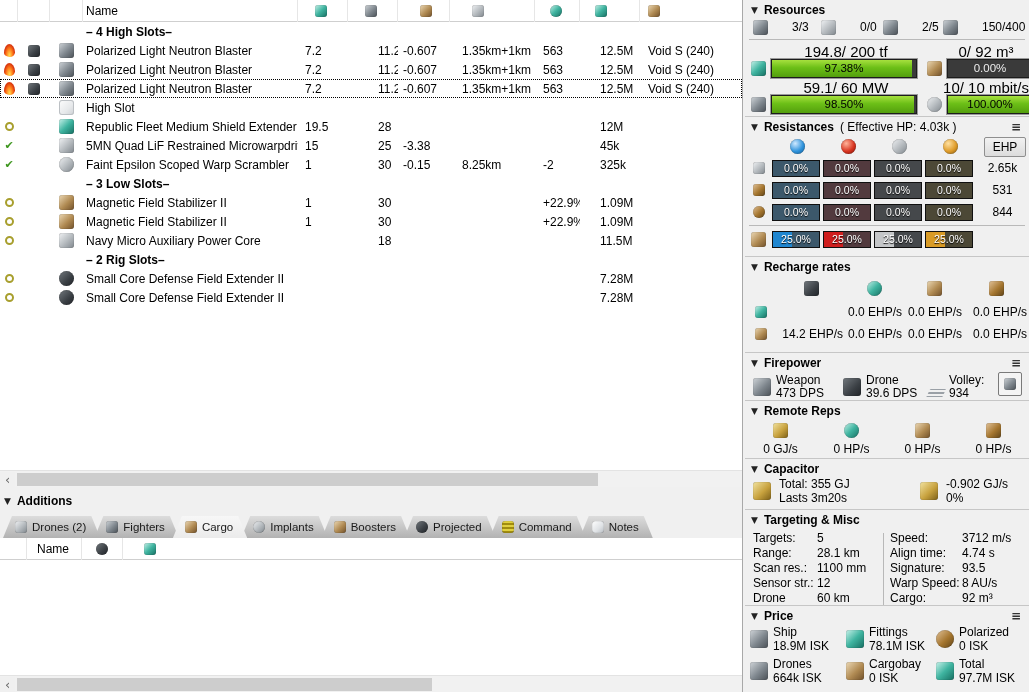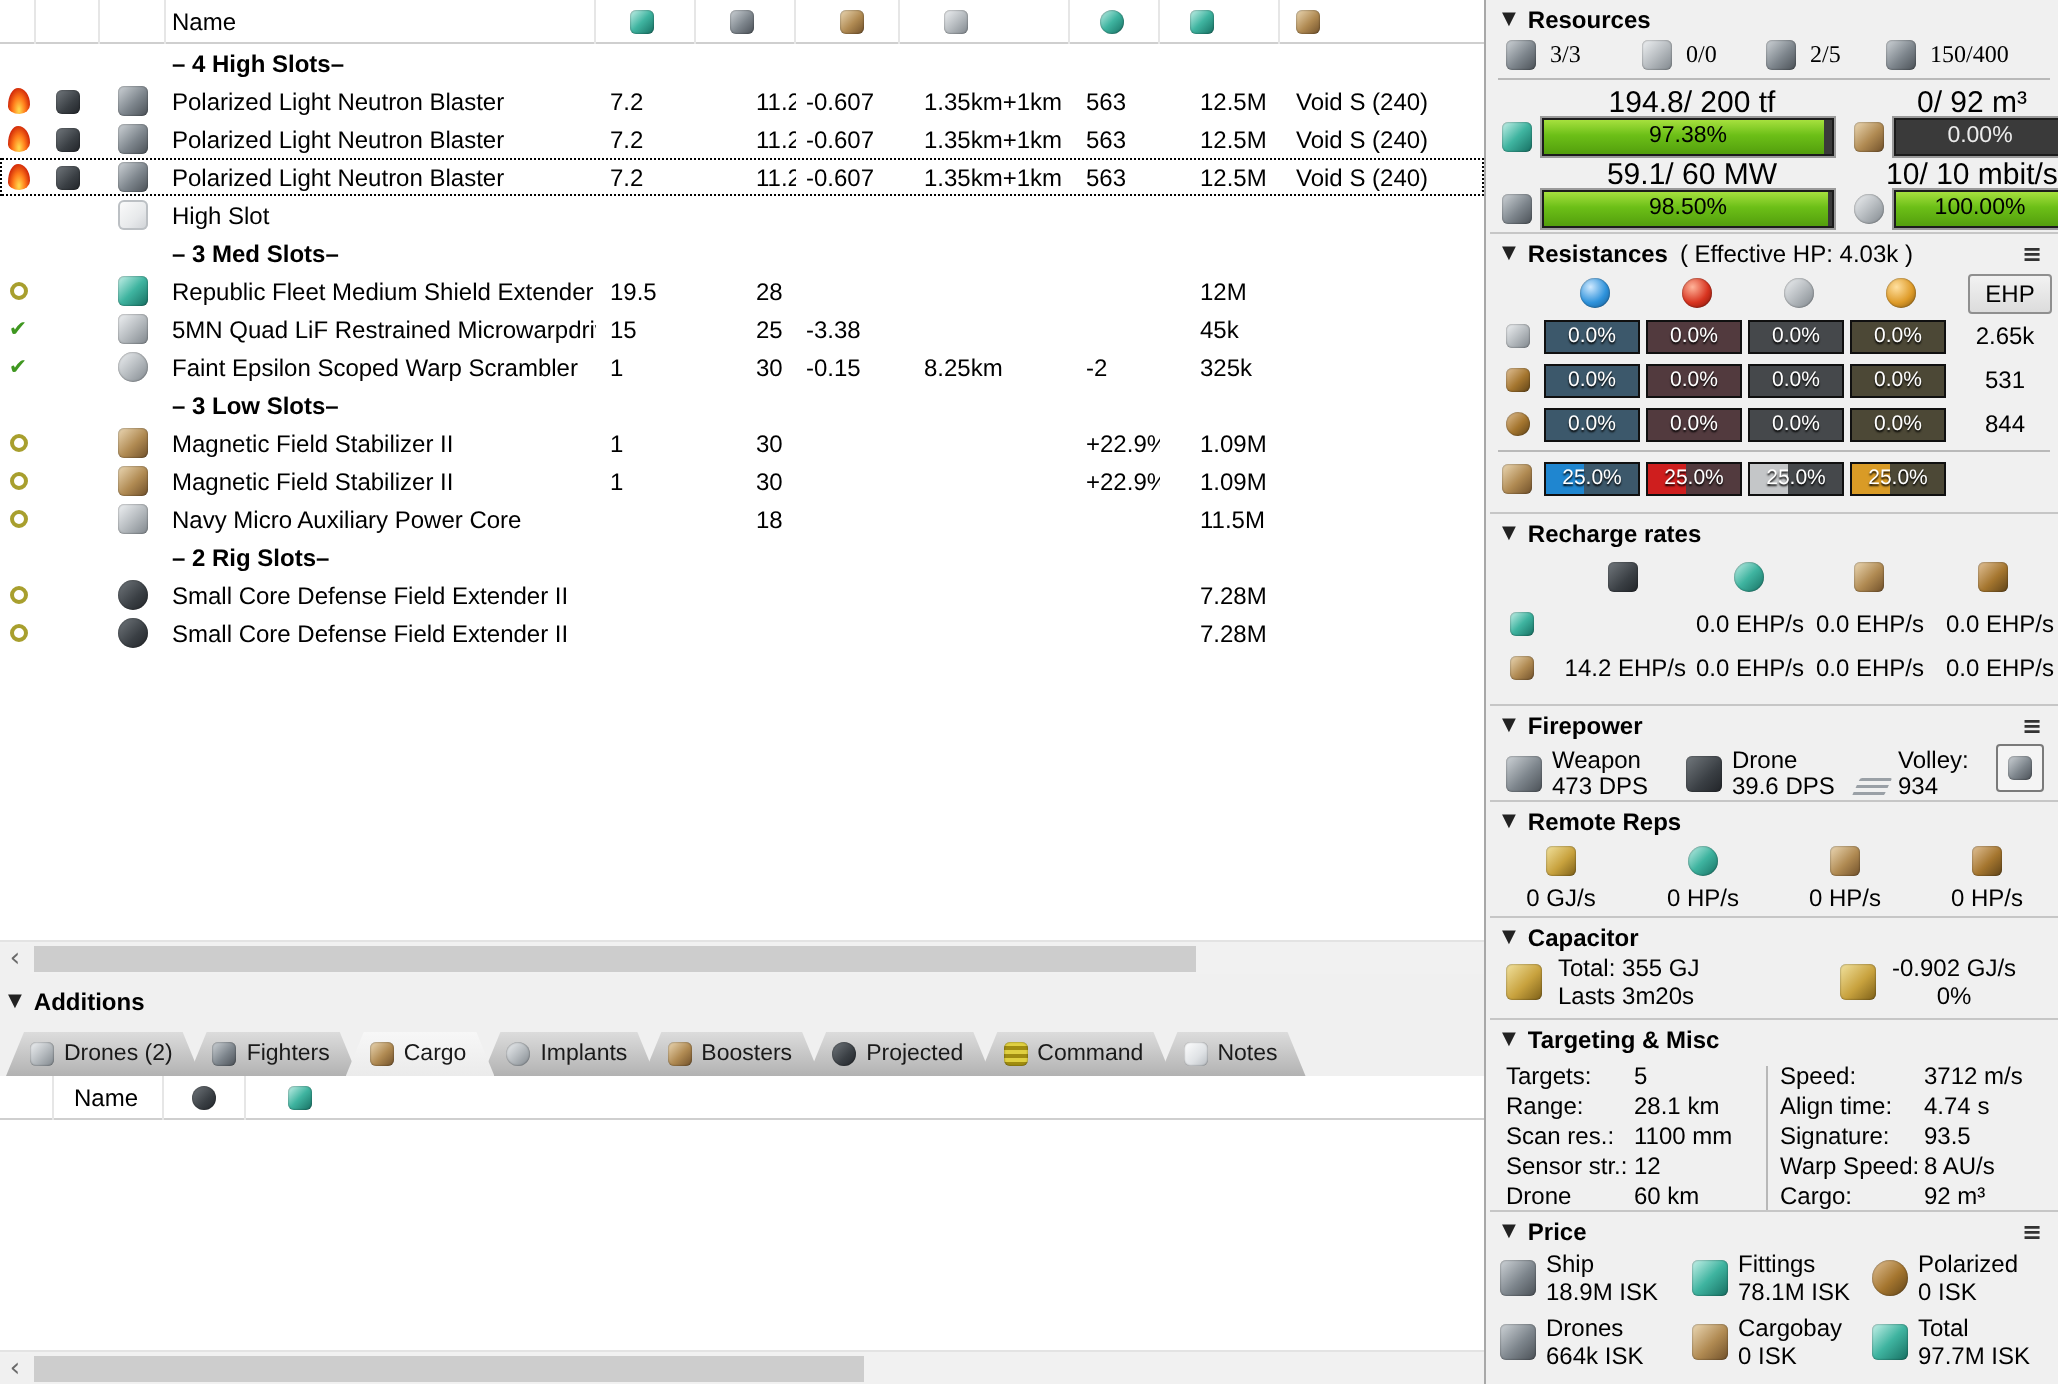--- a/index.html
+++ b/index.html
@@ -81,21 +81,21 @@
   
   .right{position:absolute;left:742px;top:0;width:287px;height:692px;background:#f0f0f0;border-left:1px solid #a8a8a8;padding-left:2px;}
   .panel{position:relative;border-bottom:1px solid #c6c6c6;overflow:hidden;}
   .ptitle{display:flex;align-items:center;gap:6px;padding:3px 6px 1px 6px;font-weight:bold;}
   .ptitle .sub{font-weight:normal;}
   .burger{margin-left:auto;font-family:"DejaVu Sans",sans-serif;font-weight:bold;color:#333;padding-right:2px;}
   .hr{border-top:1px solid #b9b9b9;margin:2px 4px;}
 
   
   .slots-row{display:grid;grid-template-columns:68px 62px 60px 1fr;padding:2px 0 2px 8px;align-items:center;}
-  .slot-item{display:flex;align-items:flex-start;gap:7px;font-family:Liberation Serif, serif;}
+  .slot-item{display:flex;align-items:flex-start;gap:24px;}
   .res-bars{display:grid;grid-template-columns:176px 1fr;padding:1px 0 0 2px;}
   .bar-label{font-size:15px;text-align:center;height:14px;}
   .bar-label.l{margin-left:26px;width:146px;} .bar-label.r{margin-left:20px;width:86px;}
   .bar-row{display:flex;align-items:center;gap:5px;padding-left:4px;height:22px;}
   .bar{position:relative;height:19px;border:1px solid #1c1c1c;background:#3a3a3a;box-shadow:0 0 0 1px #9a9a9a;}
   .bar.l{width:146px;} .bar.r{width:86px;}
   .bar .fill{position:absolute;left:0;top:0;bottom:0;background:linear-gradient(180deg,#a6e03e,#6cbf17 45%,#539f0d);}
   .bar .pct{position:absolute;inset:0;display:flex;align-items:center;justify-content:center;font-size:11.5px;color:#000;}
   .bar.empty .pct{color:#ececec;}
 
@@ -251,23 +251,20 @@
             <span class="cell c-name">High Slot</span>
             <span class="cell c-cpu"></span>
             <span class="cell c-pg"></span>
             <span class="cell c-cap"></span>
             <span class="cell c-range"></span>
             <span class="cell c-misc"></span>
             <span class="cell c-price"></span>
             <span class="cell c-ammo"></span>
           </div>
           <div class="fit-row">
-            <span class="section-label">– 3 Med Slots–</span>
-          </div>
-          <div class="fit-row">
             <span class="cell c-state">
               <span class="ring"></span>
             </span>
             <span class="cell c-charge"></span>
             <span class="cell c-icon">
               <span class="ic teal"></span>
             </span>
             <span class="cell c-name">Republic Fleet Medium Shield Extender</span>
             <span class="cell c-cpu">19.5</span>
             <span class="cell c-pg">28</span>
@@ -756,21 +753,21 @@
       <div class="cap-body">
         <span class="cap-grp" style="left:8px;top:0;">
           <span class="ic gold lg"></span>
           <span class="cap-lines">
             <span>Total: 355 GJ</span>
             <span>Lasts 3m20s</span>
           </span>
         </span>
         <span class="cap-grp" style="left:175px;top:0;">
           <span class="ic gold lg"></span>
-          <span class="cap-lines" style="align-items:center;">
+          <span class="cap-lines" style="align-items:flex-start;">
             <span>-0.902 GJ/s</span>
             <span>0%</span>
           </span>
         </span>
       </div>
     </div>
 
     <div class="panel" style="height:96px;">
       <div class="ptitle">
         <span class="tri">▼</span>

